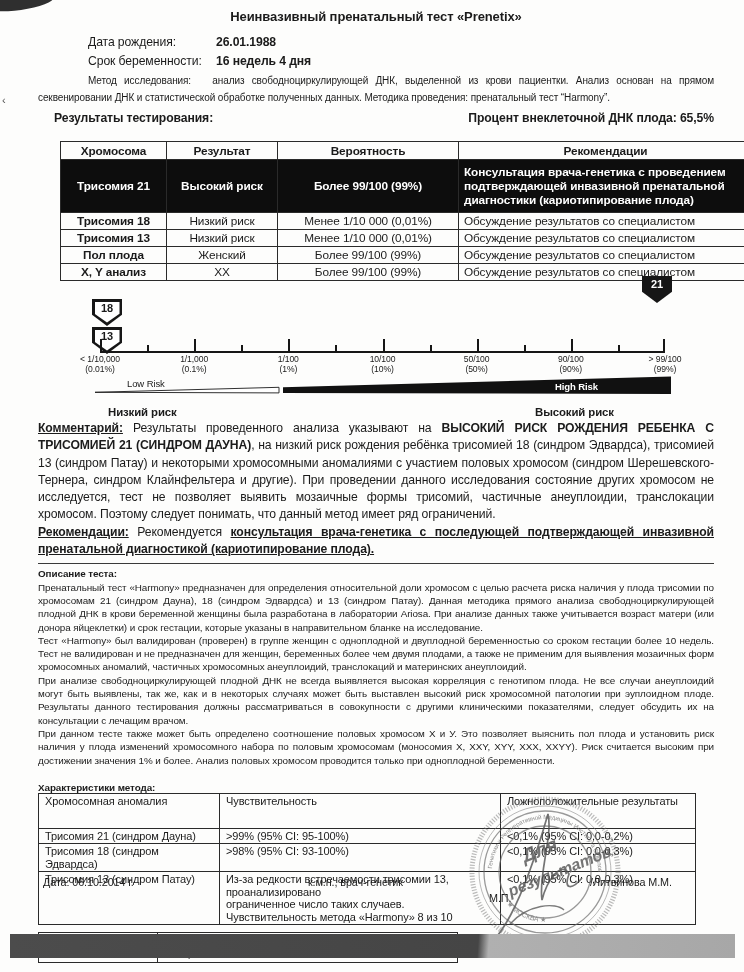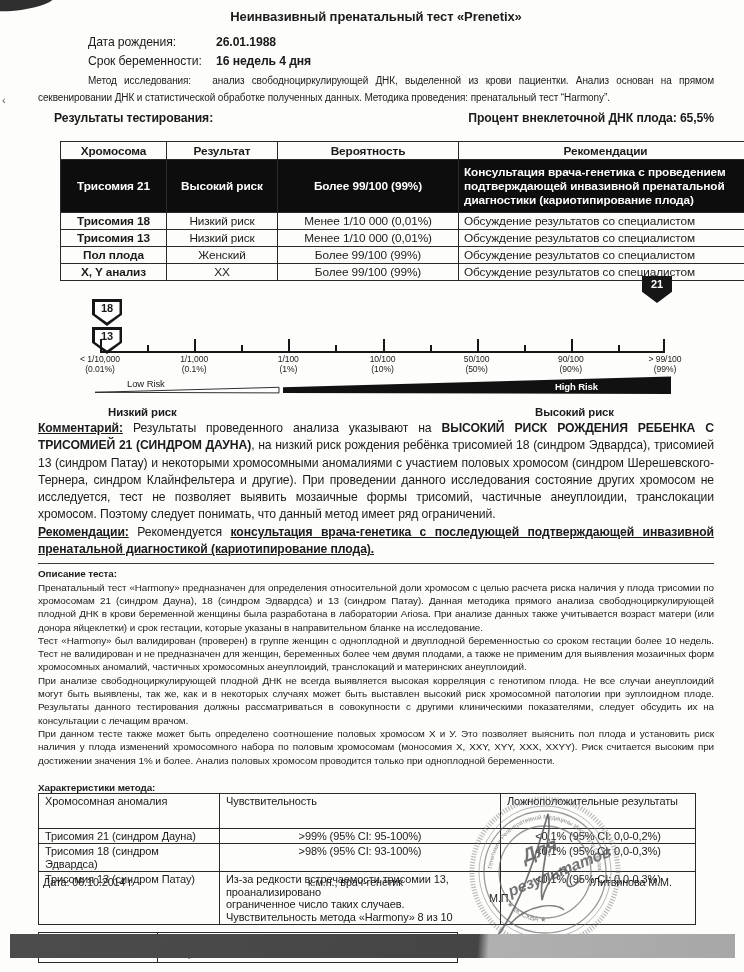--- a/index.html
+++ b/index.html
@@ -55,21 +55,21 @@
   
   .desc{font-size:9.9px;line-height:13.3px;text-align:justify;}
   .desc .h{font-weight:bold;}
   .desc p{margin:0;}
   
   .char-h{font-size:9.9px;font-weight:bold;margin-top:15px;}
   .tbl-char{margin-left:0px;width:618px;font-size:11px;table-layout:fixed;}
   .tbl-char th,.tbl-char td{border:1px solid #2a2a2a;padding:1px 6px;vertical-align:top;text-align:left;line-height:12.5px;}
   .tbl-char th{font-weight:normal;height:32px;}
   .tbl-char .k1{width:168px;} .tbl-char .k2{width:268px;} .tbl-char .k3{width:182px;}
-  .tbl-char td.ctr{text-align:center;}
+  .tbl-char td.ctr{text-align:left;}
   
   .tbl-xy{margin-top:7px;width:420px;font-size:9.6px;table-layout:fixed;}
   .tbl-xy td{border:1px solid #2a2a2a;padding:2px 6px;line-height:12.5px;}
   .tbl-xy .x1{width:106px;}
   
   .f-abs{position:absolute;font-size:10.8px;}
   .contract{position:absolute;left:0;right:0;top:906px;text-align:center;font-size:14.6px;font-weight:bold;}
   .bottombar{position:absolute;left:10px;top:934px;width:725px;height:24px;
      background:linear-gradient(94deg,#4c4c4c 0%,#454545 64.5%,#b0b0b0 66%,#a7a7a7 100%);}
   .stamp{position:absolute;left:452px;top:784px;pointer-events:none;opacity:.85;}

